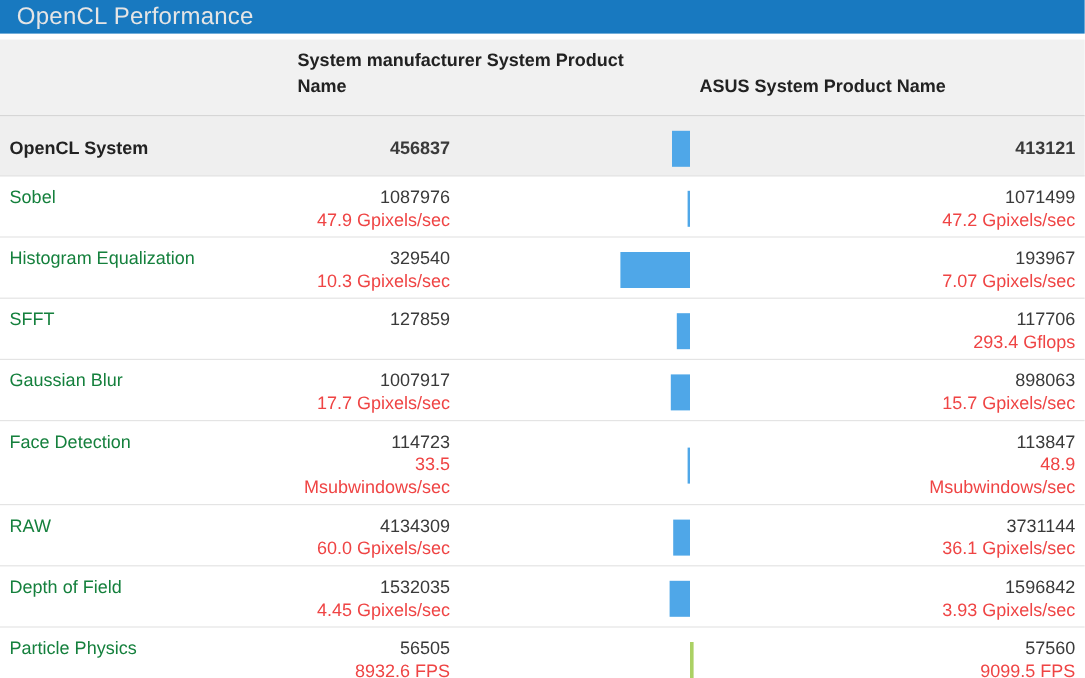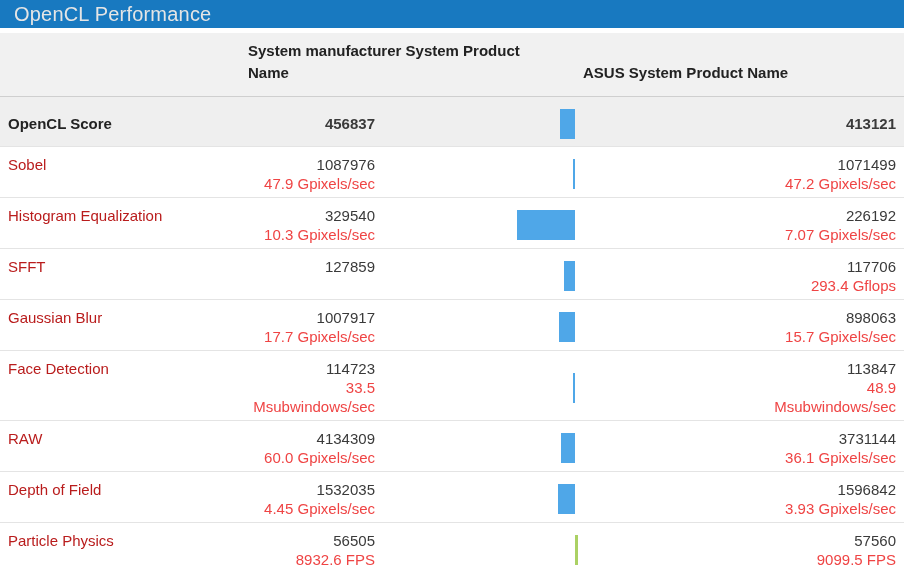--- a/index.html
+++ b/index.html
@@ -17,21 +17,21 @@
            border-bottom:1px solid #cfcfcf;
            font-weight:bold; font-size:15px; line-height:22px; color:#222; }
   .thead .sys-left { padding:0 0 12px 8px; }
   .thead .sys-left span { display:inline-block; max-width:292px; }
   .thead .sys-right { padding:0 8px 12px 43px; }
 
   .row { display:grid; grid-template-columns:240px 140px 260px 1fr;
          min-height:50px; padding:8px 0 4px 0;
          border-bottom:1px solid #e4e4e4;
          font-size:15px; line-height:19px; }
-  .row .label-cell { padding-left:8px; color:#b91c1c; }
+  .row .label-cell { padding-left:8px; color:#15803d; }
   .row .val-left  { text-align:right; padding-right:5px; }
   .row .val-right { text-align:right; padding:0 8px 0 110px; }
   .val  { color:#3a3a3a; }
   .unit { color:#ef4444; }
   .bold { font-weight:bold; }
 
   .score-row { background:#efefef; align-items:center; }
   .score-row .label-cell { font-weight:bold; color:#222; }
 
   .bar-cell { position:relative; align-self:stretch; }
@@ -52,21 +52,21 @@
       <div class="cell"></div>
       <div class="cell sys-left">
         <span>System manufacturer System Product Name</span>
       </div>
       <div class="cell sys-right">
         <span>ASUS System Product Name</span>
       </div>
     </div>
 
     <div class="row score-row">
-      <div class="label-cell">OpenCL Score</div>
+      <div class="label-cell">OpenCL System</div>
       <div class="val-left">
         <div class="val bold">456837</div>
       </div>
       <div class="bar-cell">
         <div class="bar" style="right:65px;width:15px;background:#4fa7e8"></div>
       </div>
       <div class="val-right">
         <div class="val bold">413121</div>
       </div>
     </div>
@@ -89,21 +89,21 @@
     <div class="row">
       <div class="label-cell">Histogram Equalization</div>
       <div class="val-left">
         <div class="val">329540</div>
         <div class="unit">10.3 Gpixels/sec</div>
       </div>
       <div class="bar-cell">
         <div class="bar" style="right:65px;width:58px;background:#4fa7e8"></div>
       </div>
       <div class="val-right">
-        <div class="val">226192</div>
+        <div class="val">193967</div>
         <div class="unit">7.07 Gpixels/sec</div>
       </div>
     </div>
 
     <div class="row">
       <div class="label-cell">SFFT</div>
       <div class="val-left">
         <div class="val">127859</div>
       </div>
       <div class="bar-cell">

